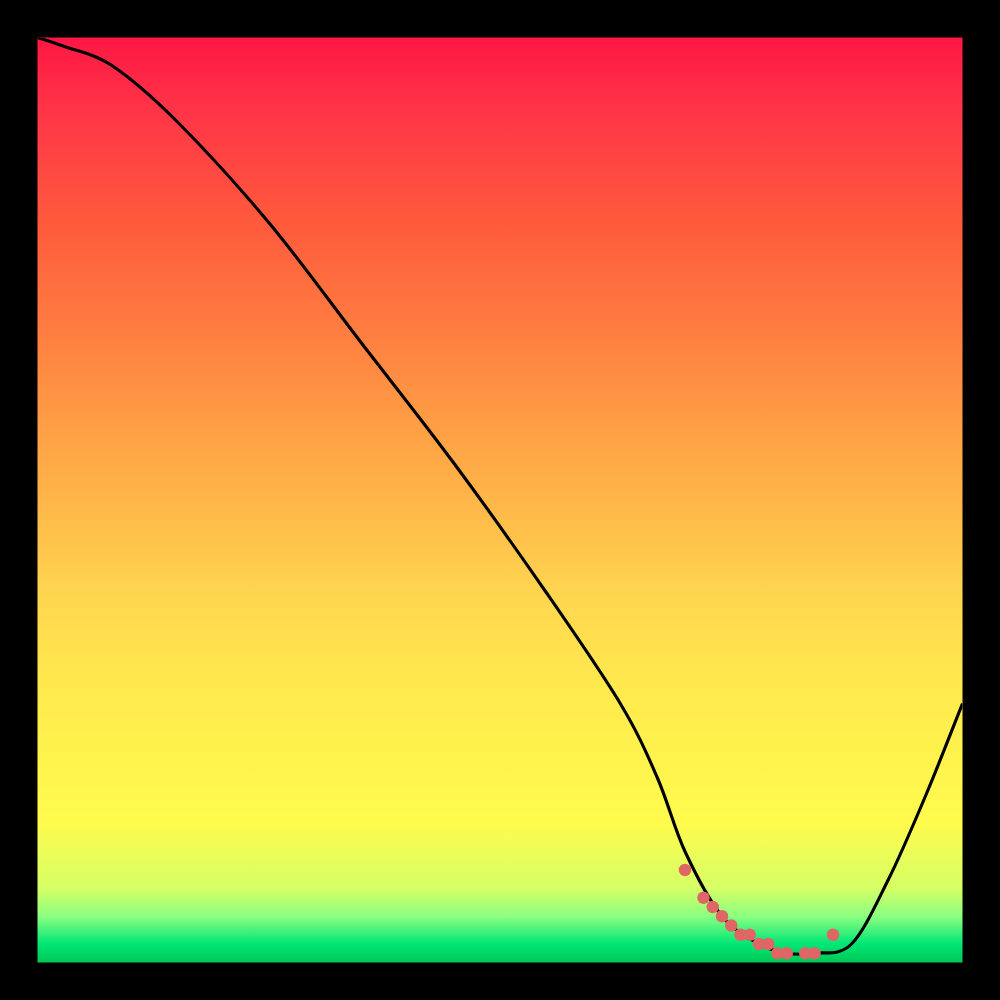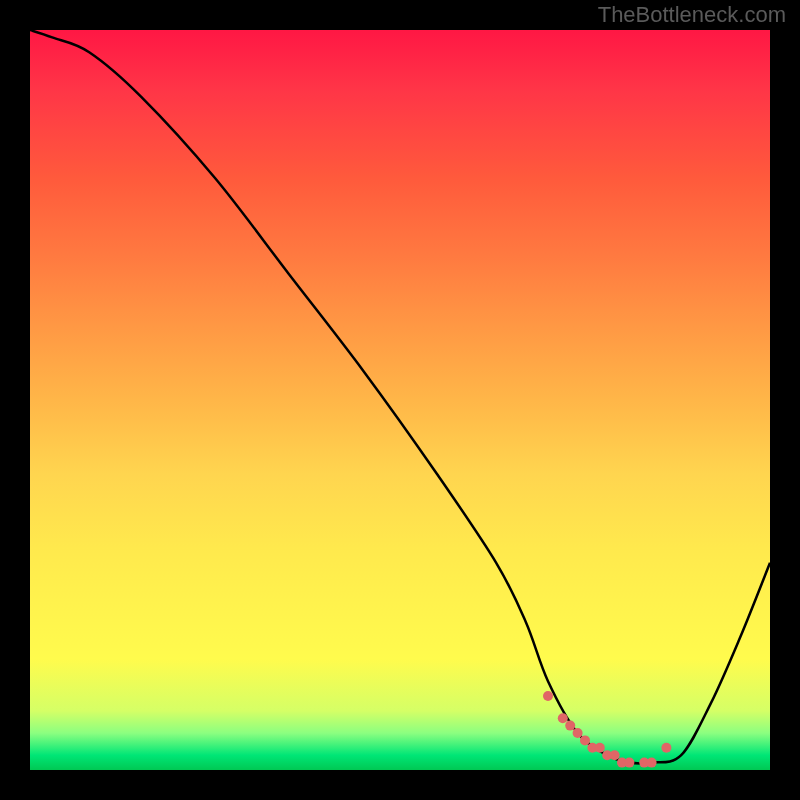--- a/index.html
+++ b/index.html
@@ -55,21 +55,20 @@
     width: 740px;
     height: 740px;
     z-index: 5;
     pointer-events: none;
   }
 </style>
 </head>
 <body>
 
 <div class="container">
-  <div class="watermark">TheBottleneck.com</div>
   <div class="plot-area">
     <svg class="curve" viewBox="0 0 740 740" preserveAspectRatio="none">
       <path id="main-curve" fill="none" stroke="#000000" stroke-width="2.5" d="M 0.0 0.0 C 3.7 1.2 12.3 3.7 22.2 7.4 C 32.1 11.1 44.4 12.3 59.2 22.2 C 74.0 32.1 90.0 45.6 111.0 66.6 C 132.0 87.6 160.3 118.4 185.0 148.0 C 209.7 177.6 234.3 212.1 259.0 244.2 C 283.7 276.3 308.3 307.1 333.0 340.4 C 357.7 373.7 384.8 411.9 407.0 444.0 C 429.2 476.1 451.4 508.1 466.2 532.8 C 481.0 557.5 487.2 572.3 495.8 592.0 C 504.4 611.7 509.4 632.7 518.0 651.2 C 526.6 669.7 537.7 690.7 547.6 703.0 C 557.5 715.3 568.6 720.3 577.2 725.2 C 585.8 730.1 592.0 731.4 599.4 732.6 C 606.8 733.8 613.0 733.8 621.6 732.6 C 630.2 731.4 641.3 735.1 651.2 725.2 C 661.1 715.3 670.9 693.1 680.8 673.4 C 690.7 653.7 700.5 630.2 710.4 606.8 C 720.3 583.4 735.1 545.1 740.0 532.8"></path>
       <g id="marker-group">
           <circle cx="518.0" cy="666.0" r="5" fill="#e06666"></circle>
           <circle cx="532.8" cy="688.2" r="5" fill="#e06666"></circle>
           <circle cx="540.2" cy="695.6" r="5" fill="#e06666"></circle>
           <circle cx="547.6" cy="703.0" r="5" fill="#e06666"></circle>
           <circle cx="555.0" cy="710.4" r="5" fill="#e06666"></circle>
           <circle cx="562.4" cy="717.8" r="5" fill="#e06666"></circle>

